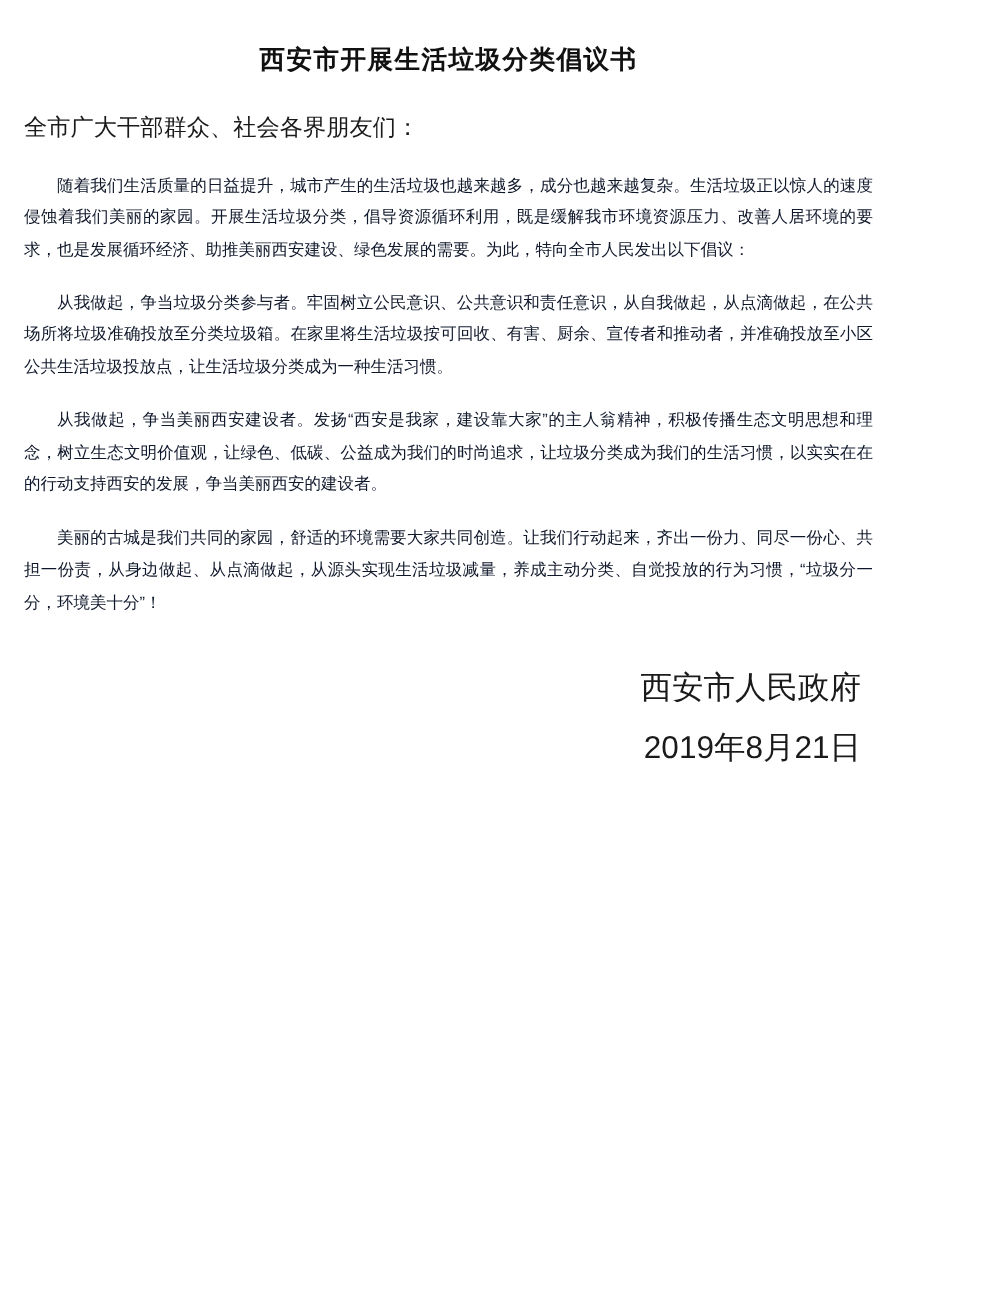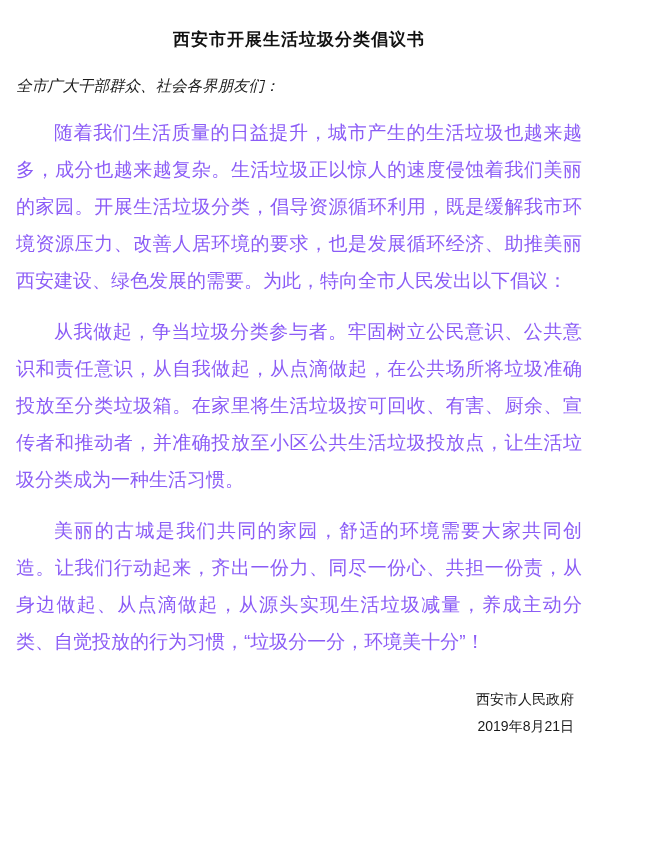--- a/index.html
+++ b/index.html
@@ -28,54 +28,54 @@
     color: #111111;
     letter-spacing: 1px;
     margin: 6px 0 20px 0;
     line-height: 1.4;
   }
   .salutation {
     font-size: 15.5px;
     line-height: 1.8;
     margin: 0 0 14px 0;
     color: #1a1a1a;
-    font-style: italic;
   }
   .para {
-    font-size: 19px;
+    font-size: 11px;
     line-height: 1.95;
     text-align: justify;
     text-justify: inter-ideograph;
     margin: 0 0 14px 0;
     text-indent: 2em;
-    color: #8b5cf6;
+    color: #0f172a;
   }
   .signature {
     margin-top: 26px;
     text-align: right;
-    font-size: 14px;
+    font-size: 21px;
     line-height: 1.9;
     color: #1a1a1a;
     padding-right: 8px;
   }
   .sig-line {
     display: block;
   }
 </style>
 </head>
 <body>
 
 <div class="page">
 
   <div class="doc-title">西安市开展生活垃圾分类倡议书</div>
 
   <p class="salutation">全市广大干部群众、社会各界朋友们：</p>
 
   <p class="para">随着我们生活质量的日益提升，城市产生的生活垃圾也越来越多，成分也越来越复杂。生活垃圾正以惊人的速度侵蚀着我们美丽的家园。开展生活垃圾分类，倡导资源循环利用，既是缓解我市环境资源压力、改善人居环境的要求，也是发展循环经济、助推美丽西安建设、绿色发展的需要。为此，特向全市人民发出以下倡议：</p>
   <p class="para">从我做起，争当垃圾分类参与者。牢固树立公民意识、公共意识和责任意识，从自我做起，从点滴做起，在公共场所将垃圾准确投放至分类垃圾箱。在家里将生活垃圾按可回收、有害、厨余、宣传者和推动者，并准确投放至小区公共生活垃圾投放点，让生活垃圾分类成为一种生活习惯。</p>
+  <p class="para">从我做起，争当美丽西安建设者。发扬“西安是我家，建设靠大家”的主人翁精神，积极传播生态文明思想和理念，树立生态文明价值观，让绿色、低碳、公益成为我们的时尚追求，让垃圾分类成为我们的生活习惯，以实实在在的行动支持西安的发展，争当美丽西安的建设者。</p>
   <p class="para">美丽的古城是我们共同的家园，舒适的环境需要大家共同创造。让我们行动起来，齐出一份力、同尽一份心、共担一份责，从身边做起、从点滴做起，从源头实现生活垃圾减量，养成主动分类、自觉投放的行为习惯，“垃圾分一分，环境美十分”！</p>
 
   <div class="signature">
     <span class="sig-line">西安市人民政府</span>
     <span class="sig-line">2019年8月21日</span>
   </div>
 
 </div>
 
 </body></html>

